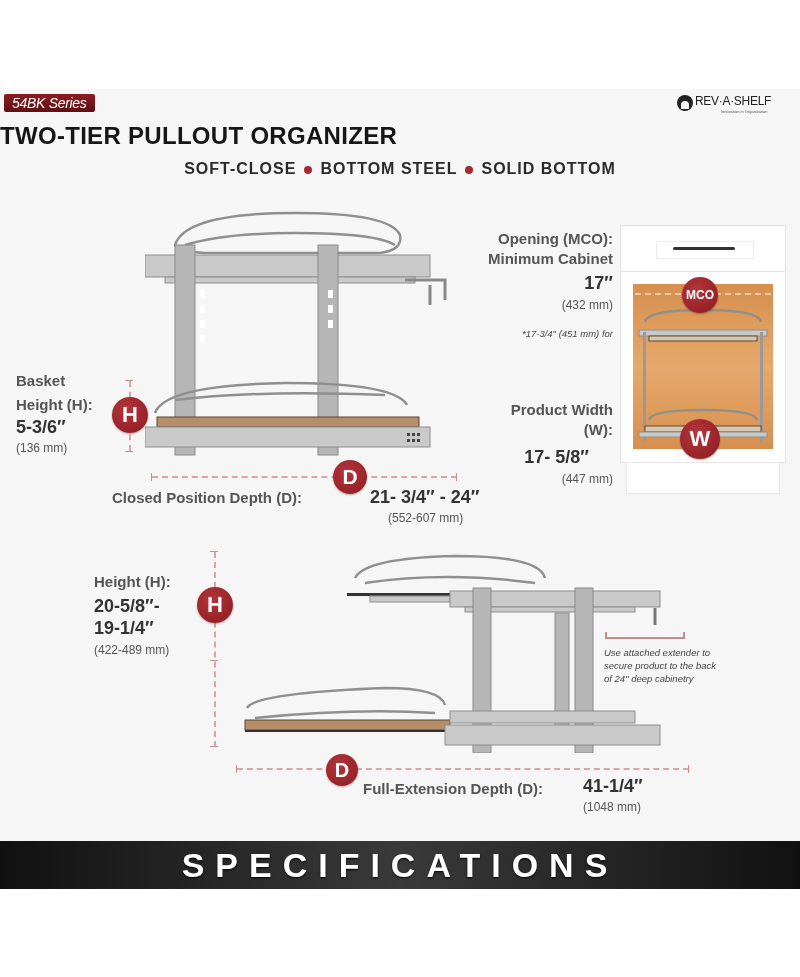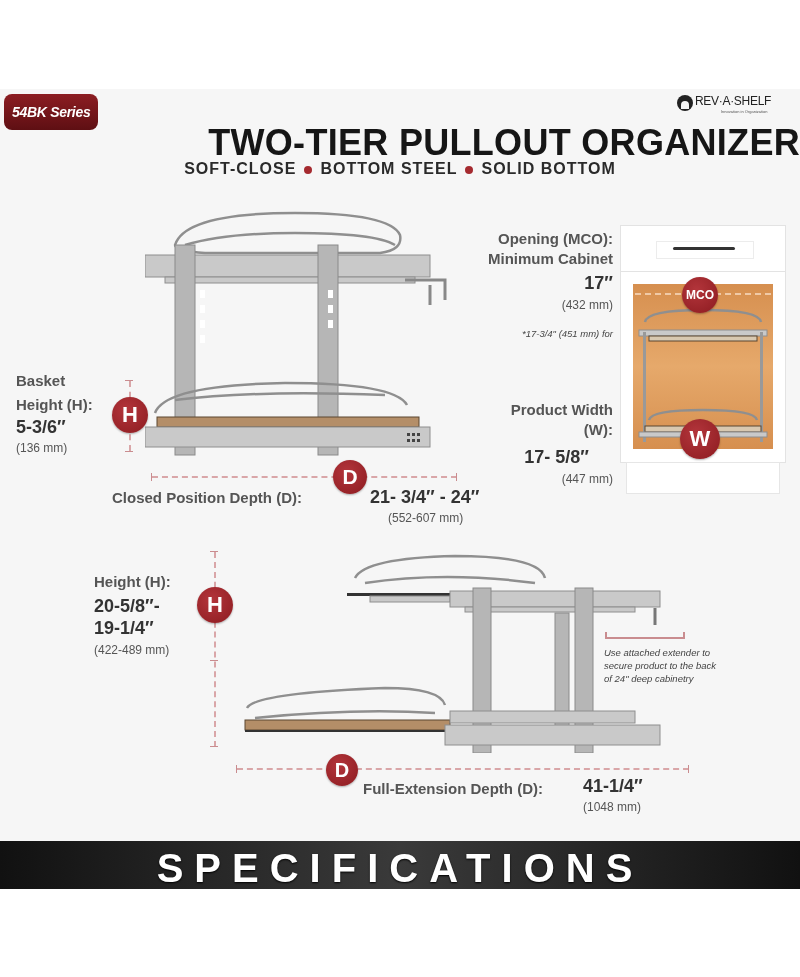--- a/index.html
+++ b/index.html
@@ -1,38 +1,38 @@
 <!DOCTYPE html>
 <html><head>
 <meta charset="utf-8">
 <style>
   html,body{margin:0;padding:0;background:#ffffff;}
   body{width:800px;height:977px;position:relative;overflow:hidden;font-family:"Liberation Sans","DejaVu Sans",sans-serif;color:#3b3b3b;}
   .panel{position:absolute;left:0;top:89px;width:800px;height:752px;background:#f6f6f6;}
   .abs{position:absolute;}
-  .series-badge{left:4px;top:94px;padding:10px 8px;background:linear-gradient(#8c1d22,#5e0f13);color:#fff;font-weight:bold;font-style:italic;font-size:14px;border-radius:8px;letter-spacing:-0.3px;}
+  .series-badge{left:4px;top:94px;padding:1px 8px;background:linear-gradient(#8c1d22,#5e0f13);color:#fff;font-weight:normal;font-style:italic;font-size:14px;border-radius:2px;letter-spacing:-0.3px;}
   .logo{left:677px;top:94px;height:22px;}
   .logo-mark{position:absolute;left:0;top:1px;width:16px;height:16px;border-radius:50%;background:#222;}
   .logo-mark:after{content:"";position:absolute;left:4px;top:6px;width:8px;height:8px;border-radius:8px 8px 0 0;background:#f6f6f6;}
   .logo-text{position:absolute;left:18px;top:0;font-weight:normal;font-size:12px;color:#222;white-space:nowrap;letter-spacing:-0.3px;}
   .logo-tag{position:absolute;left:44px;top:15px;font-size:4px;color:#555;white-space:nowrap;}
-  .title{left:0;width:800px;top:122px;text-align:right;font-weight:bold;font-size:36px;color:#161616;letter-spacing:0.3px;}
+  .title{left:0;width:800px;top:122px;text-align:left;font-weight:bold;font-size:24px;color:#161616;letter-spacing:0.3px;}
   .subtitle{left:0;width:800px;top:160px;text-align:center;font-weight:bold;font-size:16px;color:#2a2a2a;letter-spacing:1px;}
   .dot{display:inline-block;width:8px;height:8px;border-radius:50%;background:#a52a2f;margin:0 8px;vertical-align:middle;}
   .lbl{font-size:15px;font-weight:bold;color:#555;}
   .val{font-size:18px;font-weight:bold;color:#333;}
   .mm{font-size:12px;color:#555;}
   .note{font-size:9.5px;font-style:italic;color:#444;}
   .marker{position:absolute;border-radius:50%;background:radial-gradient(circle at 40% 35%,#b3353b,#8c1b20);color:#fff;font-weight:bold;text-align:center;box-shadow:0 1px 2px rgba(0,0,0,.3);}
   .dash-h{position:absolute;height:0;border-top:2px dashed #d9a6a8;}
   .dash-v{position:absolute;width:0;border-left:2px dashed #d9a6a8;}
   .tick-h{position:absolute;width:8px;height:0;border-top:1px solid #c98c8f;}
   .tick-v{position:absolute;width:0;height:8px;border-left:1px solid #c98c8f;}
   .spec-bar{left:0;top:841px;width:800px;height:48px;background:linear-gradient(90deg,#111 0%,#3a3a3a 50%,#111 100%);}
-  .spec-text{position:absolute;left:0;width:800px;top:5px;text-align:center;color:#fff;font-weight:bold;font-size:40px;letter-spacing:11px;text-shadow:0 1px 2px #000;}
+  .spec-text{position:absolute;left:0;width:800px;top:5px;text-align:center;color:#fff;font-weight:bold;font-size:34px;letter-spacing:11px;text-shadow:0 1px 2px #000;}
   
   .metal{fill:#b6b6b6;stroke:#8a8a8a;stroke-width:1;}
   .rail{fill:#c9c9c9;stroke:#8e8e8e;stroke-width:1;}
   .wire{fill:none;stroke:#8f8f8f;stroke-width:2.5;}
   .wood{fill:#b48e68;stroke:#5a4630;stroke-width:1;}
 </style>
 </head>
 <body>
 
 <div class="panel"></div>

